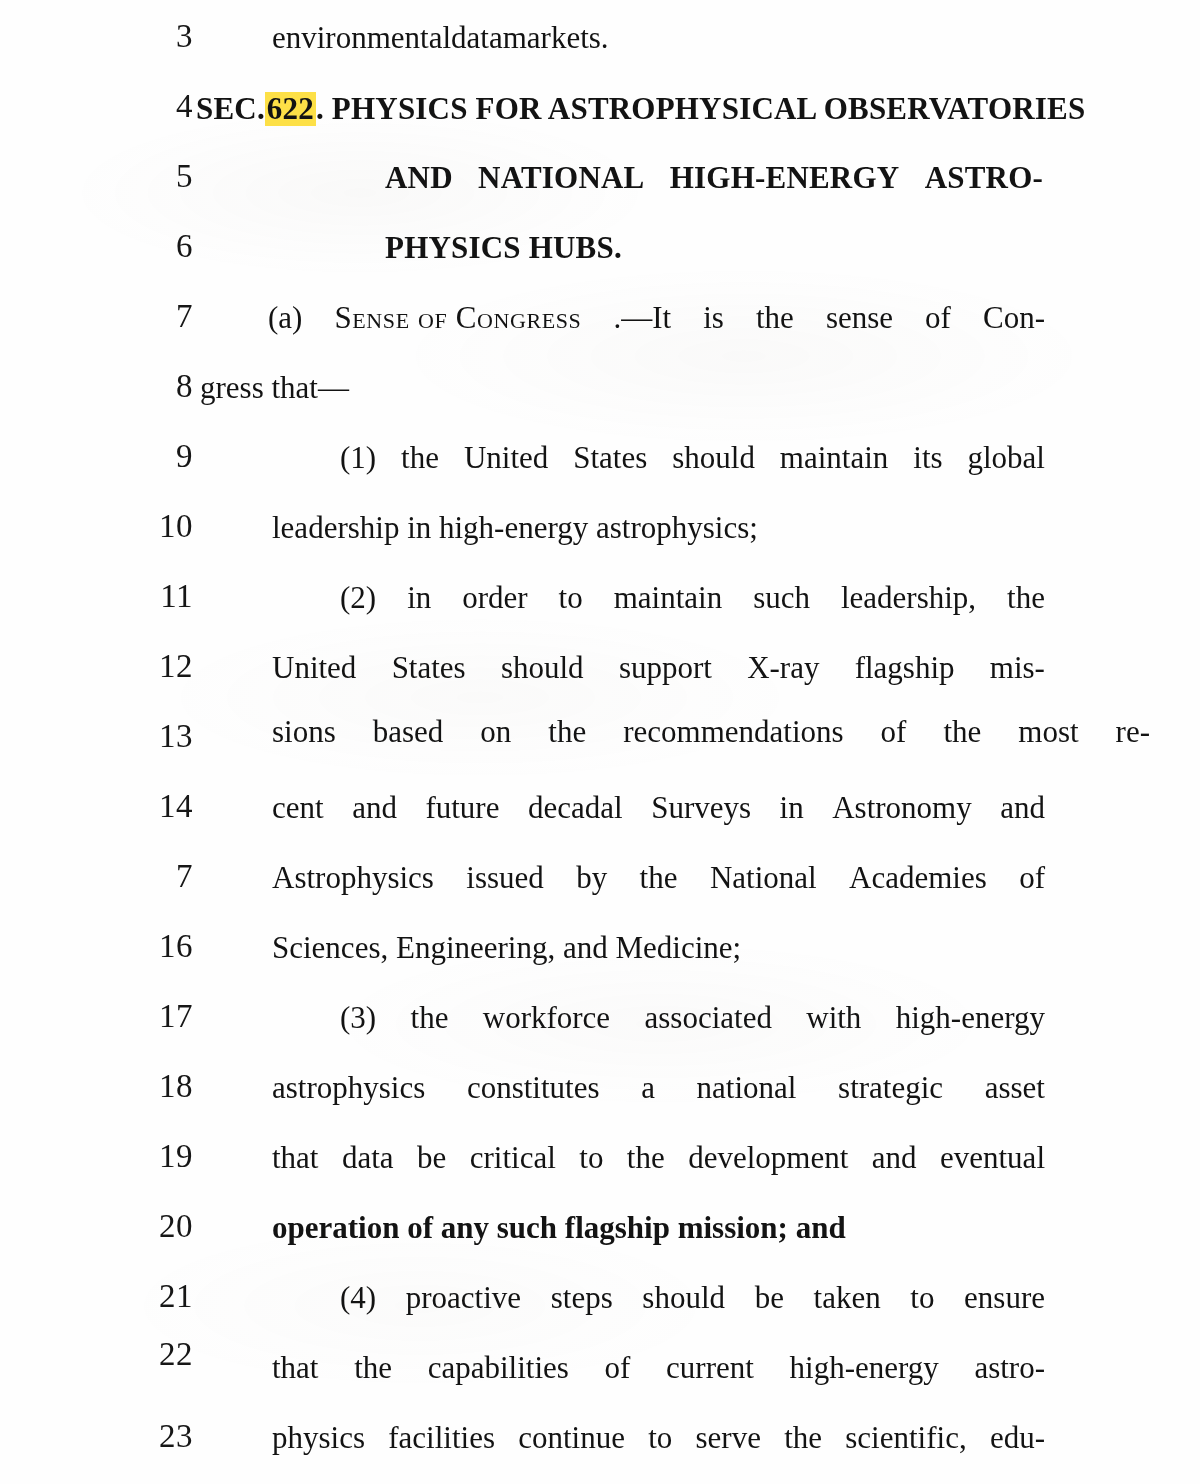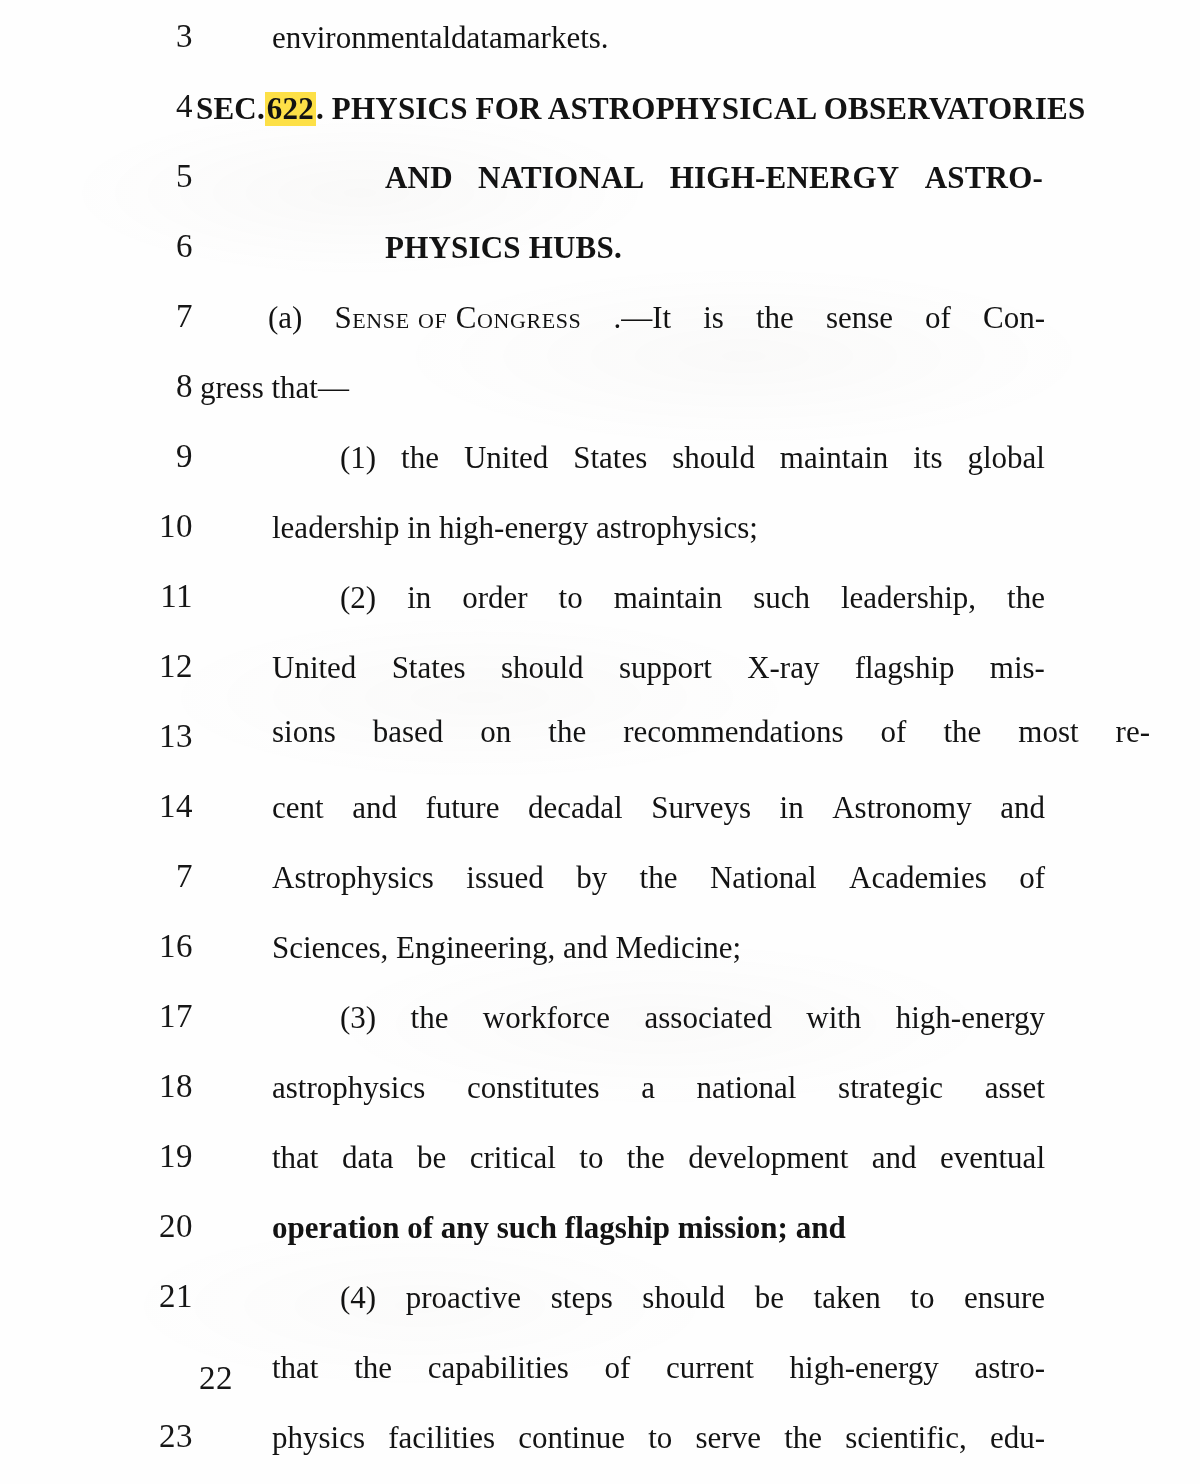--- a/index.html
+++ b/index.html
@@ -274,21 +274,21 @@
           <span class="w">proactive</span>
           <span class="w">steps</span>
           <span class="w">should</span>
           <span class="w">be</span>
           <span class="w">taken</span>
           <span class="w">to</span>
           <span class="w">ensure</span>
         </div>
       </div>
       <div class="line" style="position: absolute; top: 1326px; left: 0px;">
-        <div class="lineno" style="top: 36px; margin-left: 40px;">22</div>
+        <div class="lineno" style="top: 12px;">22</div>
         <div class="linetext just" style="left: 272px; top: 26px; width: 773px; white-space: nowrap;">
           <span class="w">that</span>
           <span class="w">the</span>
           <span class="w">capabilities</span>
           <span class="w">of</span>
           <span class="w">current</span>
           <span class="w">high-energy</span>
           <span class="w">astro-</span>
         </div>
       </div>

